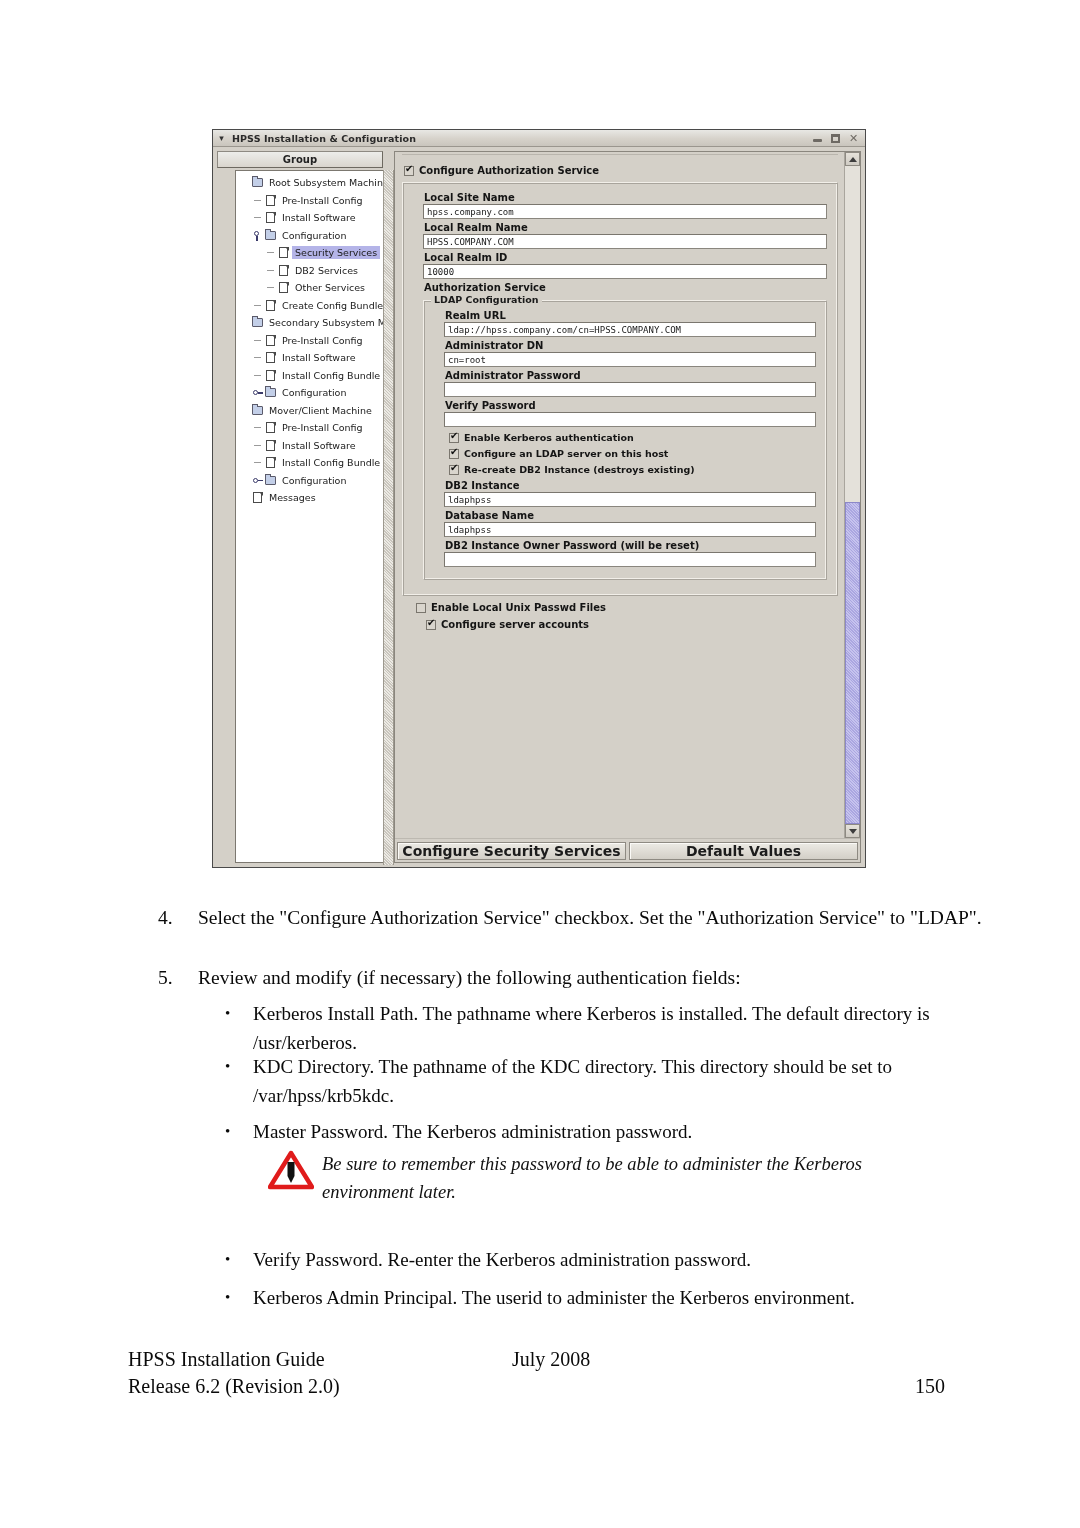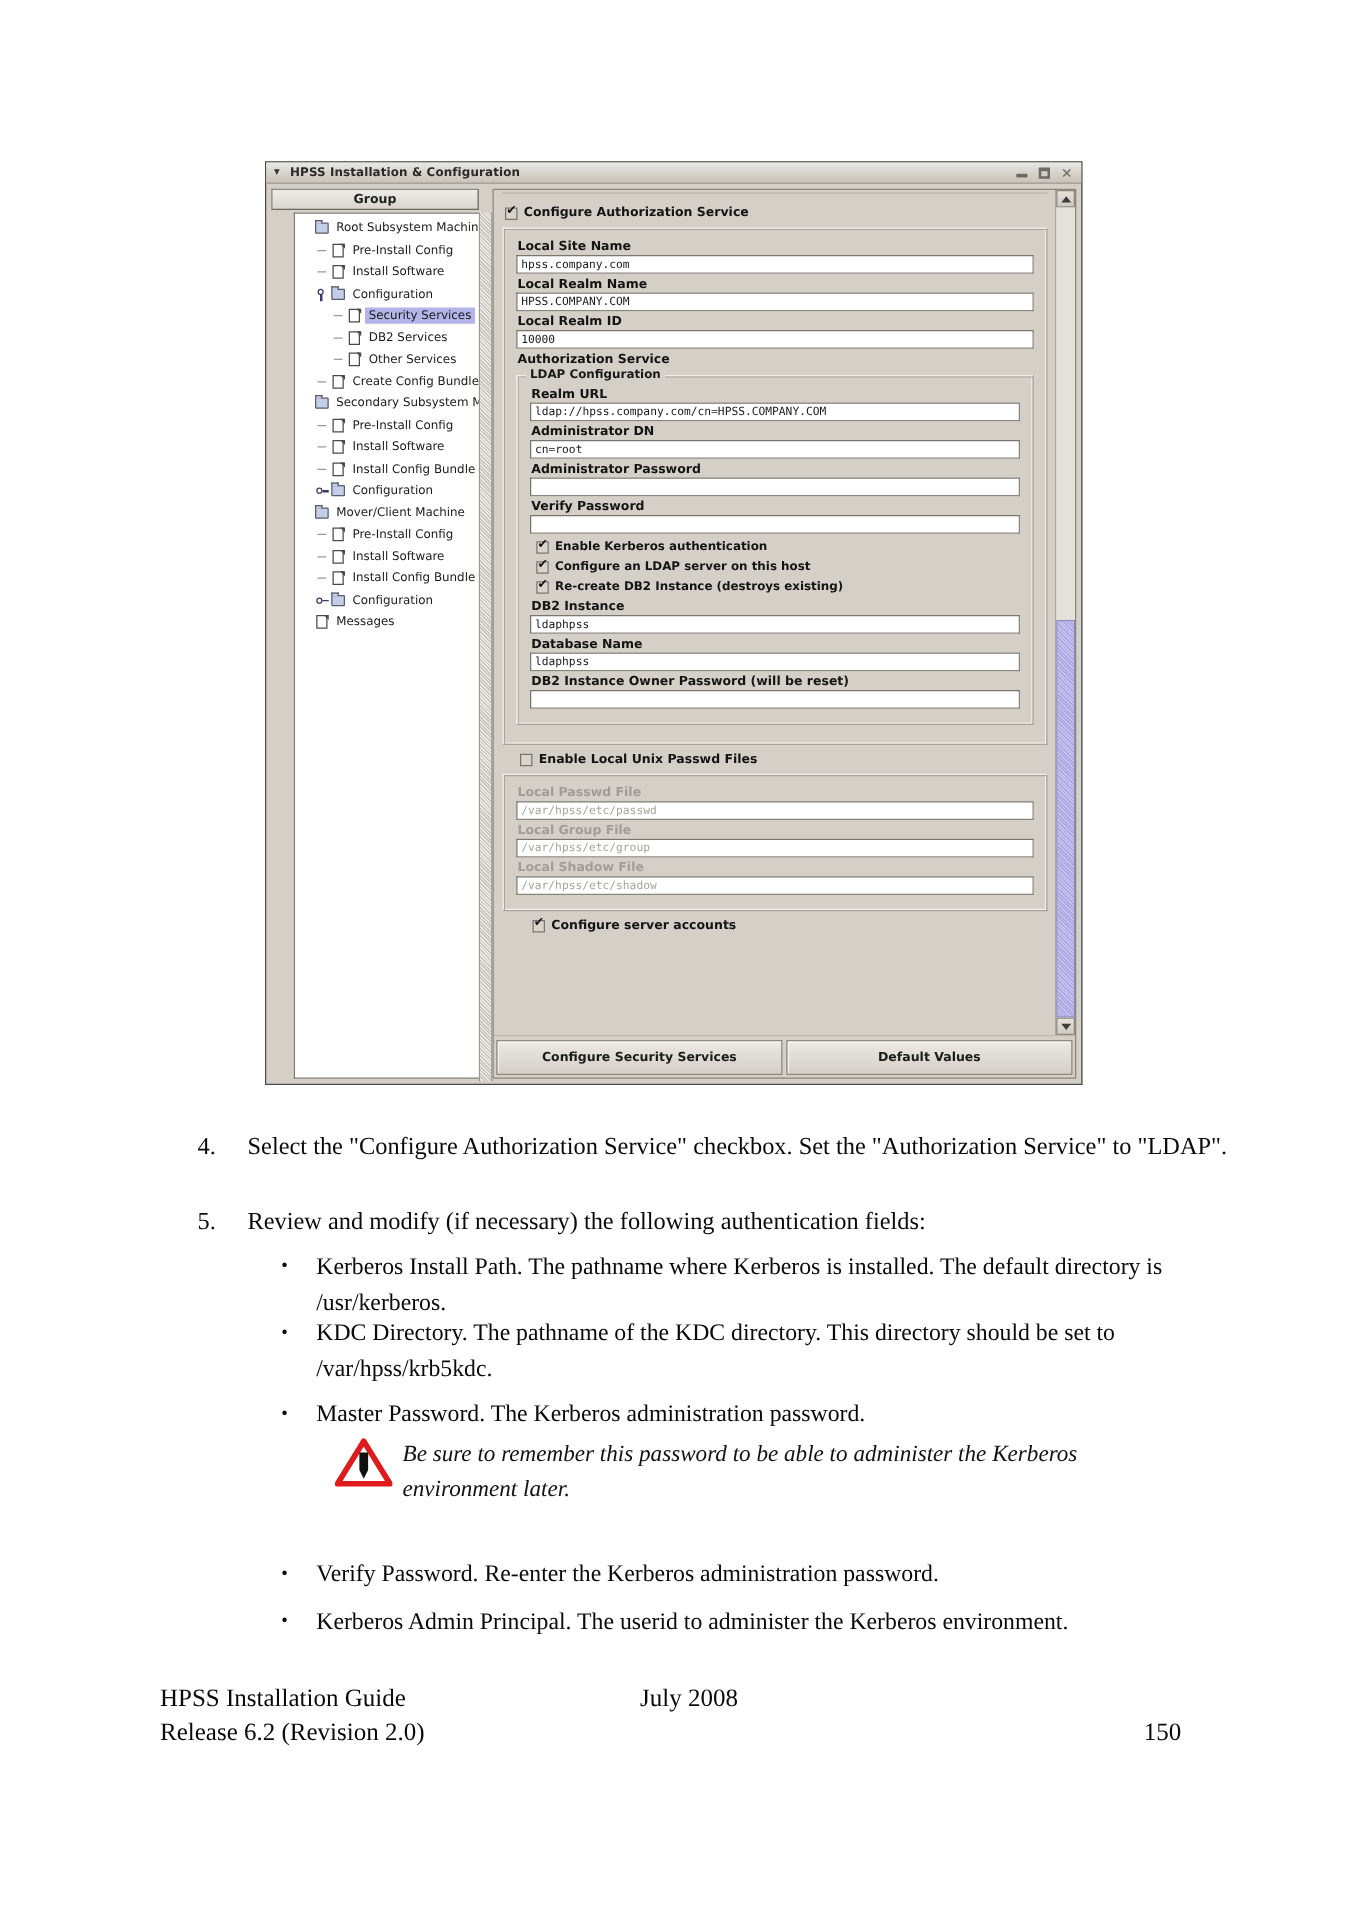--- a/index.html
+++ b/index.html
@@ -223,21 +223,21 @@
     content:'✔'; position:absolute; left:0px; top:-3px;
     font-size:10px; color:#111; line-height:10px;
   }
   .chk-lbl { font-size:10px; font-weight:bold; color:#141414; }
 
   
   .group {
     border:1px solid #a8a49c;
     background:#d4d0c8;
     margin: 0 0 6px 0;
-    padding: 8px 10px 9px 10px;
+    padding: 8px 10px 9px 20px;
     position:relative;
   }
   .group.etched {
     border-top-color:#f2efe9; border-left-color:#f2efe9;
     border-right-color:#a8a49c; border-bottom-color:#a8a49c;
     box-shadow: inset 1px 1px 0 #a8a49c, inset -1px -1px 0 #f2efe9;
   }
   .group-title {
     position:absolute; top:-7px; left:7px;
     background:#d4d0c8; padding:0 3px;
@@ -280,27 +280,27 @@
   .subchk { display:flex; align-items:center; gap:5px; margin: 5px 0 5px 5px; }
   .subchk .chk-lbl { font-size:9.5px; }
 
   
   .btnbar {
     display:flex; gap:3px;
     padding: 3px 2px 2px 2px;
     border-top:1px solid #bdb9b1;
   }
   .bigbtn {
-    flex:1; height:28px;
+    flex:1; height:18px;
     background: linear-gradient(to bottom,#eceae4,#d3cfc7);
     border:1px solid #8e8a82;
     box-shadow: inset 1px 1px 0 #fbfaf7;
     box-sizing:border-box;
     display:flex;align-items:center;justify-content:center;
-    font-size:10px; font-weight:bold; color:#1c1c1c;
+    font-size:14px; font-weight:bold; color:#1c1c1c;
   }
 
   
   .doc { position:absolute; left:0; top:0; width:1080px; }
   .num-item {
     position:absolute;
     font-size: 19.5px; line-height: 29px; color:#0a0a0a;
   }
   .num-item .n { position:absolute; left:0; top:0; }
   .num-item .body { display:block; }
@@ -523,30 +523,20 @@
                 <div class="fld-lbl">DB2 Instance Owner Password (will be reset)</div>
                 <div class="inp empty"></div>
               </div>
             </div>
 
             <div class="chkrow" style="margin-left:14px;">
               <span class="chk"></span>
               <span class="chk-lbl">Enable Local Unix Passwd Files</span>
             </div>
 
-            <div class="group etched">
-              <div class="fld-lbl dim">Local Passwd File</div>
-              <div class="inp dimtext">/var/hpss/etc/passwd</div>
-
-              <div class="fld-lbl dim">Local Group File</div>
-              <div class="inp dimtext">/var/hpss/etc/group</div>
-
-              <div class="fld-lbl dim">Local Shadow File</div>
-              <div class="inp dimtext">/var/hpss/etc/shadow</div>
-            </div>
 
             <div class="chkrow" style="margin-left:2px;padding-left:22px;">
               <span class="chk on"></span>
               <span class="chk-lbl">Configure server accounts</span>
             </div>
           </div>
 
           <div class="vscroll">
             <div class="vs-btn vs-up">
                 <span class="vs-arrow"></span>

